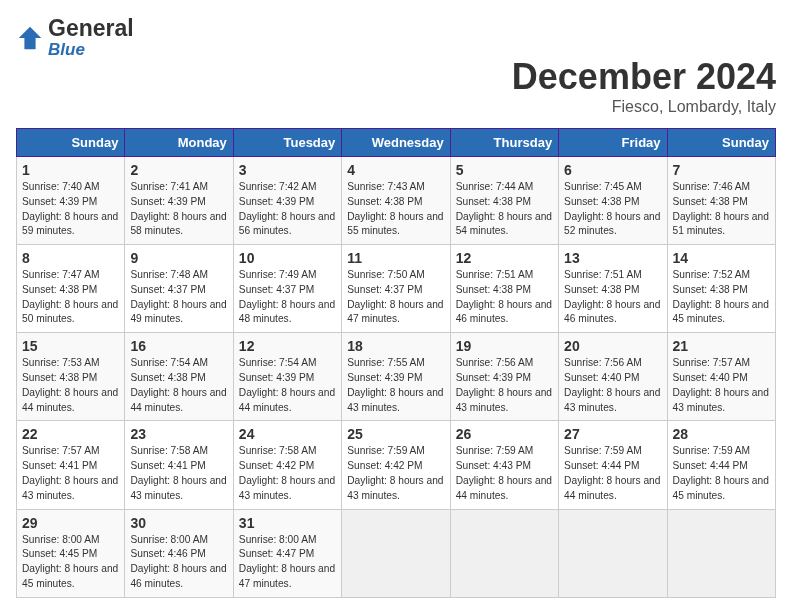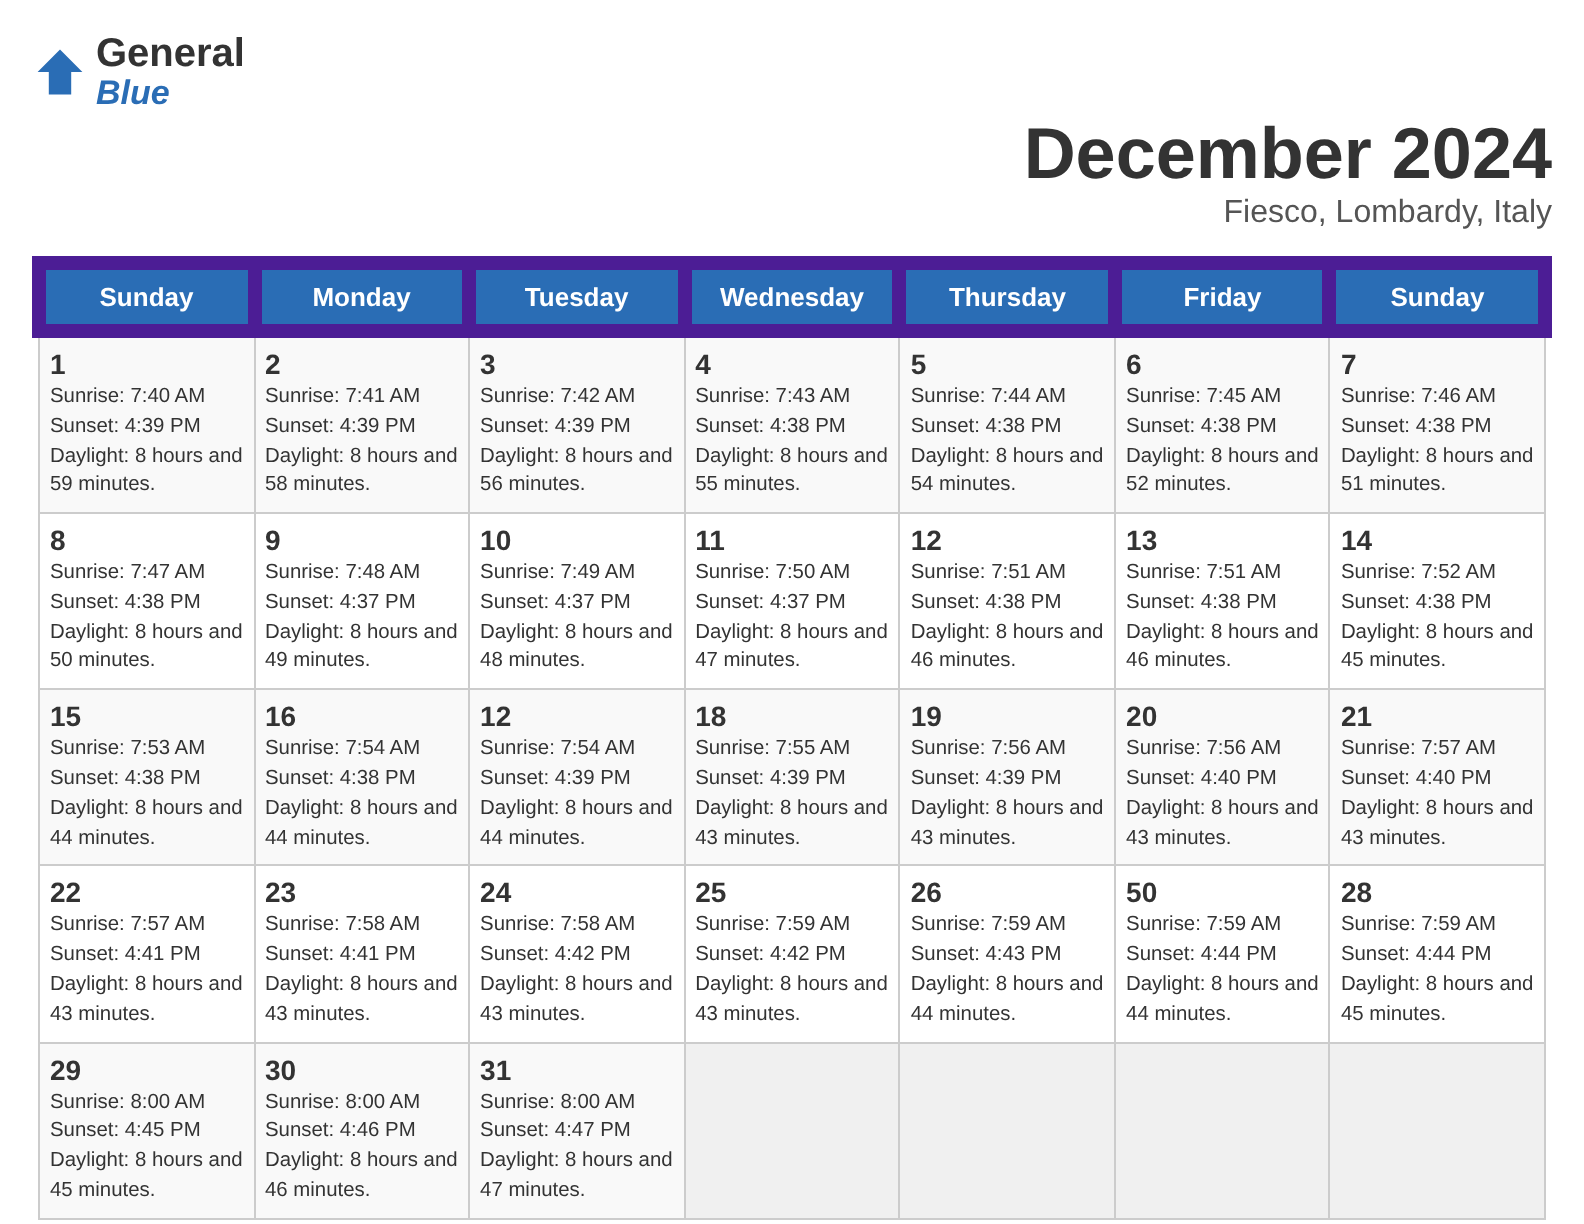--- a/index.html
+++ b/index.html
@@ -47,22 +47,22 @@
     .calendar {
       width: 100%;
       border-collapse: collapse;
     }
     .calendar thead tr th {
       background-color: #2a6db5;
       color: #fff;
       font-size: 13px;
       font-weight: bold;
       padding: 6px 6px;
-      text-align: center;
-      border: 7px solid #4c1d95;
+      text-align: right;
+      border: 1px solid #4c1d95;
     }
     .calendar tbody tr td {
       border: 1px solid #ccc;
       vertical-align: top;
       padding: 5px 5px;
       font-size: 10.5px;
       color: #333;
       background: #fff;
       width: 108px;
       min-height: 80px;
@@ -91,21 +91,21 @@
   </style>
 </head>
 <body>
 
 <div class="header-section">
   <div class="logo">
     <svg class="logo-icon" viewBox="0 0 40 40">
       <polygon points="20,4 36,20 28,20 28,36 12,36 12,20 4,20" fill="#2a6db5"></polygon>
     </svg>
     <div class="logo-text">
-      <span style="font-size:20px;font-weight:bold;color:#333;line-height:1.1;">General</span>
+      <span style="font-size:23px;font-weight:bold;color:#333;line-height:1.1;">General</span>
       <span style="font-size:17px;font-weight:bold;color:#2a6db5;line-height:1.1;font-style:italic;">Blue</span>
     </div>
   </div>
   <div class="title-section">
     <div class="main-title">December 2024</div>
     <div class="subtitle">Fiesco, Lombardy, Italy</div>
   </div>
 </div>
 
 <table class="calendar">
@@ -226,21 +226,21 @@
         </td>
         <td>
           <span class="day-number">25</span>
           <div class="cell-text">Sunrise: 7:59 AM<br>Sunset: 4:42 PM<br>Daylight: 8 hours and 43 minutes.</div>
         </td>
         <td>
           <span class="day-number">26</span>
           <div class="cell-text">Sunrise: 7:59 AM<br>Sunset: 4:43 PM<br>Daylight: 8 hours and 44 minutes.</div>
         </td>
         <td>
-          <span class="day-number">50</span>
+          <span class="day-number">27</span>
           <div class="cell-text">Sunrise: 7:59 AM<br>Sunset: 4:44 PM<br>Daylight: 8 hours and 44 minutes.</div>
         </td>
         <td>
           <span class="day-number">28</span>
           <div class="cell-text">Sunrise: 7:59 AM<br>Sunset: 4:44 PM<br>Daylight: 8 hours and 45 minutes.</div>
         </td>
       </tr>
       <tr>
         <td>
           <span class="day-number">29</span>

